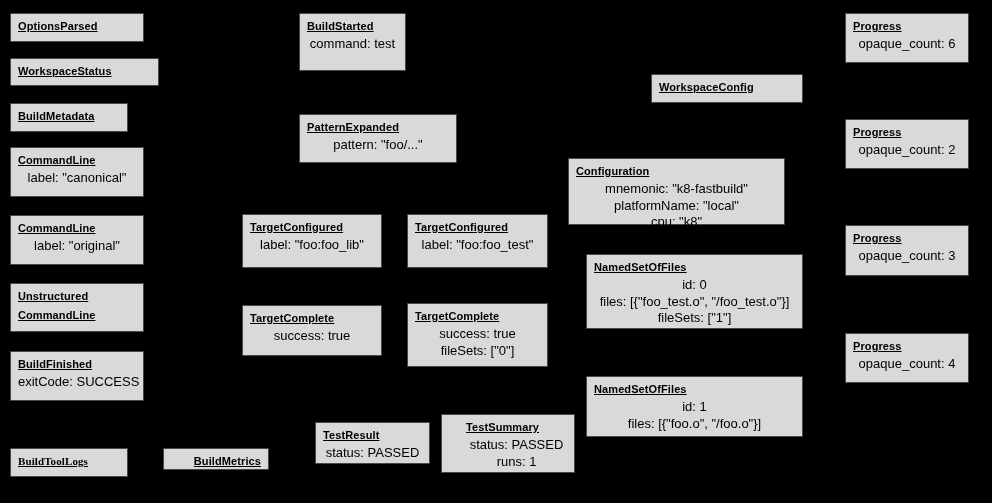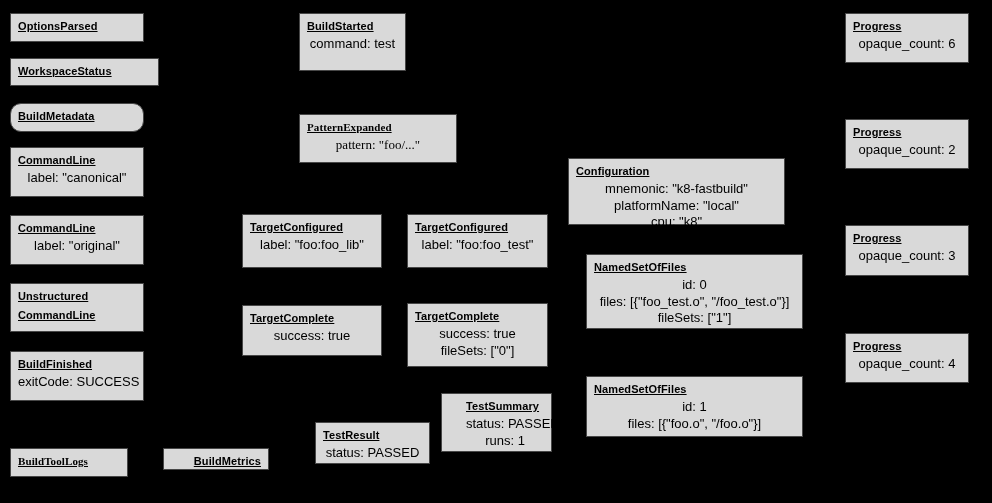--- a/index.html
+++ b/index.html
@@ -48,21 +48,21 @@
 </head>
 <body>
 
 <div class="canvas">
     <div class="box" style="left: 10px; top: 13px; width: 134px; height: 29px;">
       <div class="box-title">OptionsParsed</div>
     </div>
     <div class="box" style="left: 10px; top: 58px; width: 149px; height: 28px;">
       <div class="box-title">WorkspaceStatus</div>
     </div>
-    <div class="box" style="left: 10px; top: 103px; width: 134px; height: 29px; border-radius: 11px;">
+    <div class="box" style="left: 10px; top: 103px; width: 118px; height: 29px;">
       <div class="box-title">BuildMetadata</div>
     </div>
     <div class="box" style="left: 10px; top: 147px; width: 134px; height: 50px;">
       <div class="box-title">CommandLine</div>
       <div class="box-line">label: "canonical"</div>
     </div>
     <div class="box" style="left: 10px; top: 215px; width: 134px; height: 50px;">
       <div class="box-title">CommandLine</div>
       <div class="box-line">label: "original"</div>
     </div>
@@ -77,21 +77,21 @@
     <div class="box" style="left: 10px; top: 448px; width: 118px; height: 29px; font-family: Liberation Serif, serif;">
       <div class="box-title">BuildToolLogs</div>
     </div>
     <div class="box" style="left: 163px; top: 448px; width: 106px; height: 22px; text-align: right;">
       <div class="box-title">BuildMetrics</div>
     </div>
     <div class="box" style="left: 299px; top: 13px; width: 107px; height: 58px;">
       <div class="box-title">BuildStarted</div>
       <div class="box-line">command: test</div>
     </div>
-    <div class="box" style="left: 299px; top: 114px; width: 158px; height: 49px; font-family: Liberation Serif, serif;">
+    <div class="box" style="left: 299px; top: 114px; width: 158px; height: 49px;">
       <div class="box-title">PatternExpanded</div>
       <div class="box-line">pattern: "foo/..."</div>
     </div>
     <div class="box" style="left: 242px; top: 214px; width: 140px; height: 54px;">
       <div class="box-title">TargetConfigured</div>
       <div class="box-line">label: "foo:foo_lib"</div>
     </div>
     <div class="box" style="left: 407px; top: 214px; width: 141px; height: 54px;">
       <div class="box-title">TargetConfigured</div>
       <div class="box-line">label: "foo:foo_test"</div>
@@ -102,24 +102,27 @@
     </div>
     <div class="box" style="left: 407px; top: 303px; width: 141px; height: 64px;">
       <div class="box-title">TargetComplete</div>
       <div class="box-line">success: true</div>
       <div class="box-line">fileSets: ["0"]</div>
     </div>
     <div class="box" style="left: 315px; top: 422px; width: 115px; height: 42px;">
       <div class="box-title">TestResult</div>
       <div class="box-line">status: PASSED</div>
     </div>
-    <div class="box" style="left: 441px; top: 393px; width: 111px; height: 59px; padding-left: 24px;">
+    <div class="box" style="left: 441px; top: 414px; width: 134px; height: 59px; padding-left: 24px;">
       <div class="box-title">TestSummary</div>
       <div class="box-line">status: PASSED</div>
       <div class="box-line">runs: 1</div>
+    </div>
+    <div class="box" style="left: 651px; top: 74px; width: 152px; height: 29px;">
+      <div class="box-title">WorkspaceConfig</div>
     </div>
     <div class="box" style="left: 568px; top: 158px; width: 217px; height: 67px;">
       <div class="box-title">Configuration</div>
       <div class="box-line">mnemonic: "k8-fastbuild"</div>
       <div class="box-line">platformName: "local"</div>
       <div class="box-line">cpu: "k8"</div>
     </div>
     <div class="box" style="left: 586px; top: 254px; width: 217px; height: 75px;">
       <div class="box-title">NamedSetOfFiles</div>
       <div class="box-line">id: 0</div>

